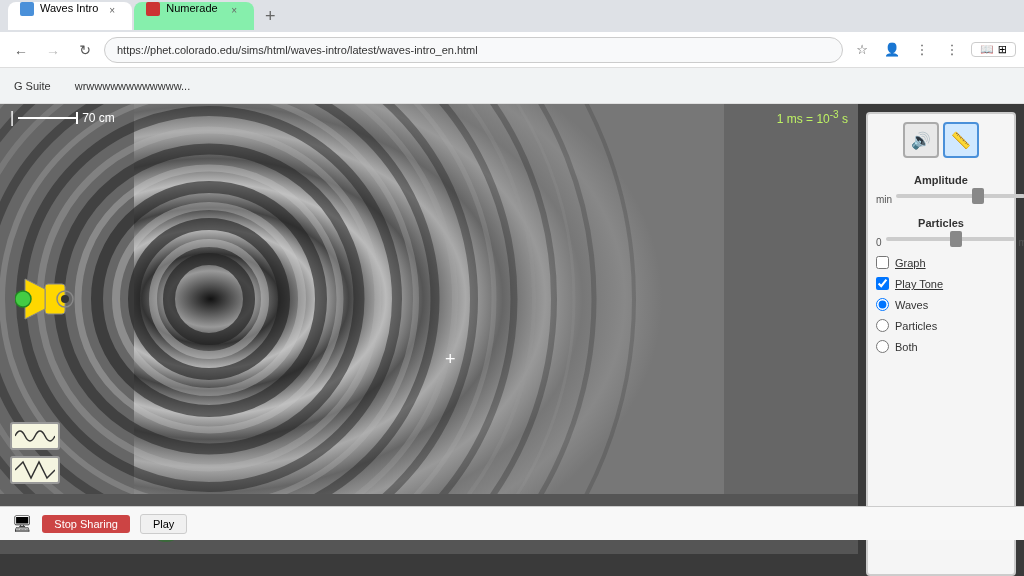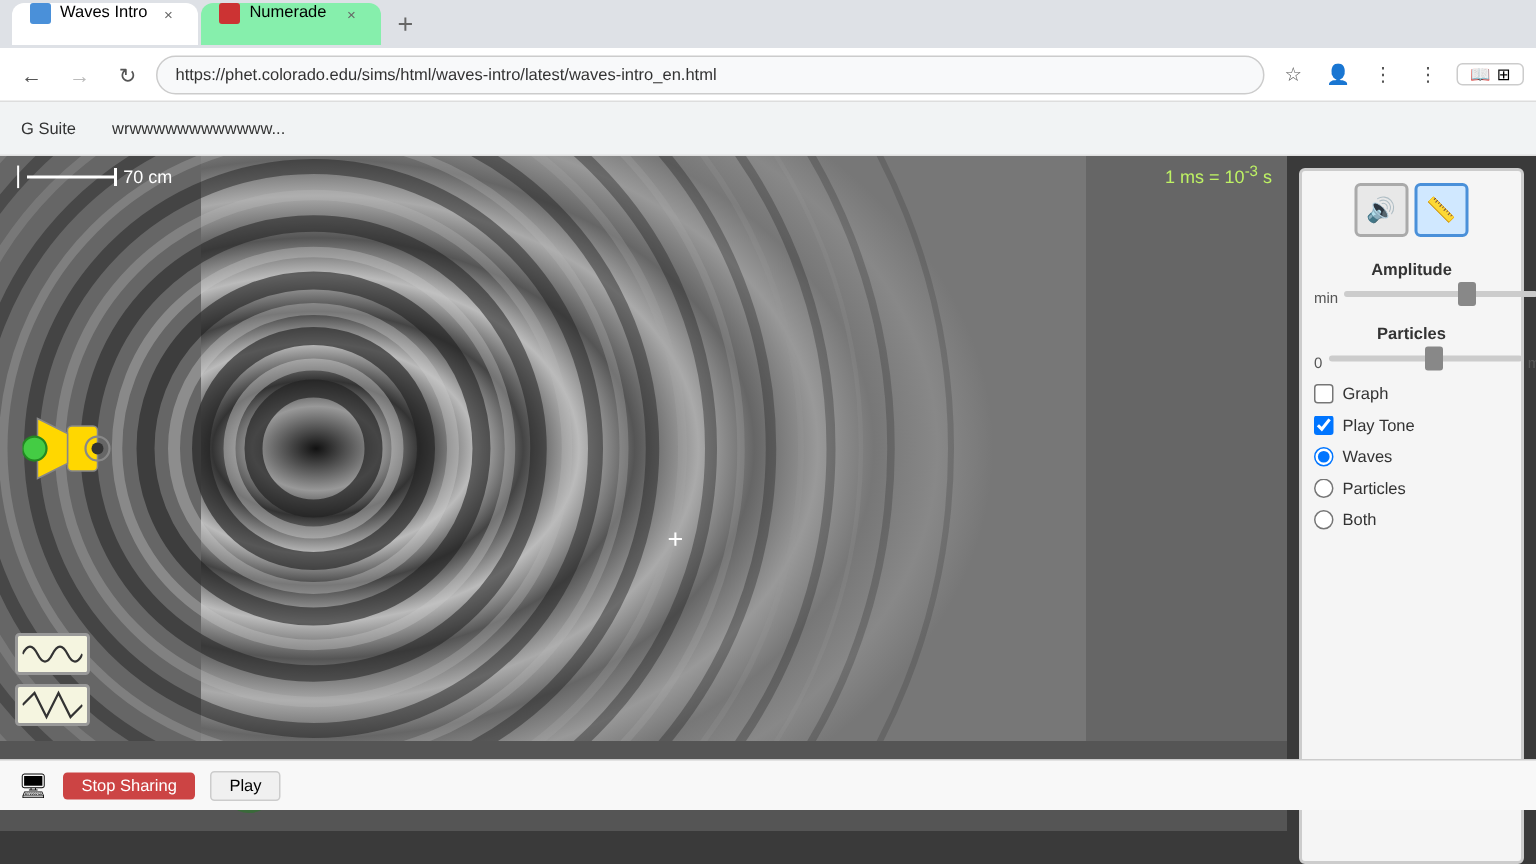--- a/index.html
+++ b/index.html
@@ -33,21 +33,21 @@
     .panel-icons { display: flex; gap: 4px; justify-content: center; margin-bottom: 4px; }
     .panel-icon { width: 36px; height: 36px; border: 2px solid #aaa; border-radius: 4px; display: flex; align-items: center; justify-content: center; background: #e8e8e8; cursor: pointer; }
     .panel-icon.active { background: #d0e8ff; border-color: #4a90d9; }
 
     .control-label { font-size: 11px; font-weight: bold; text-align: center; color: #333; margin-top: 4px; }
     .slider-row { display: flex; gap: 4px; }
     .slider-label { font-size: 10px; color: #555; width: 20px; }
     .slider { flex: 1; height: 4px; -webkit-appearance: none; background: #ccc; border-radius: 2px; outline: none; }
     .slider::-webkit-slider-thumb { -webkit-appearance: none; width: 12px; height: 16px; background: #888; border-radius: 2px; cursor: pointer; }
 
-    .checkbox-row { display: flex; align-items: flex-end; gap: 6px; font-size: 11px; color: #333; }
+    .checkbox-row { display: flex; align-items: flex-end; gap: 6px; font-size: 11px; color: #333; text-decoration: underline; }
     .radio-row { display: flex; align-items: center; gap: 6px; font-size: 11px; color: #333; }
     input[type="checkbox"], input[type="radio"] { width: 13px; height: 13px; }
     .view-controls { display: flex; flex-direction: column; gap: 4px; }
     .radio-item { display: flex; align-items: center; gap: 6px; color: white; font-size: 12px; }
 
     .playback-controls { display: flex; align-items: center; gap: 8px; }
 
     .speed-controls { display: flex; flex-direction: column; gap: 4px; }
 
     

